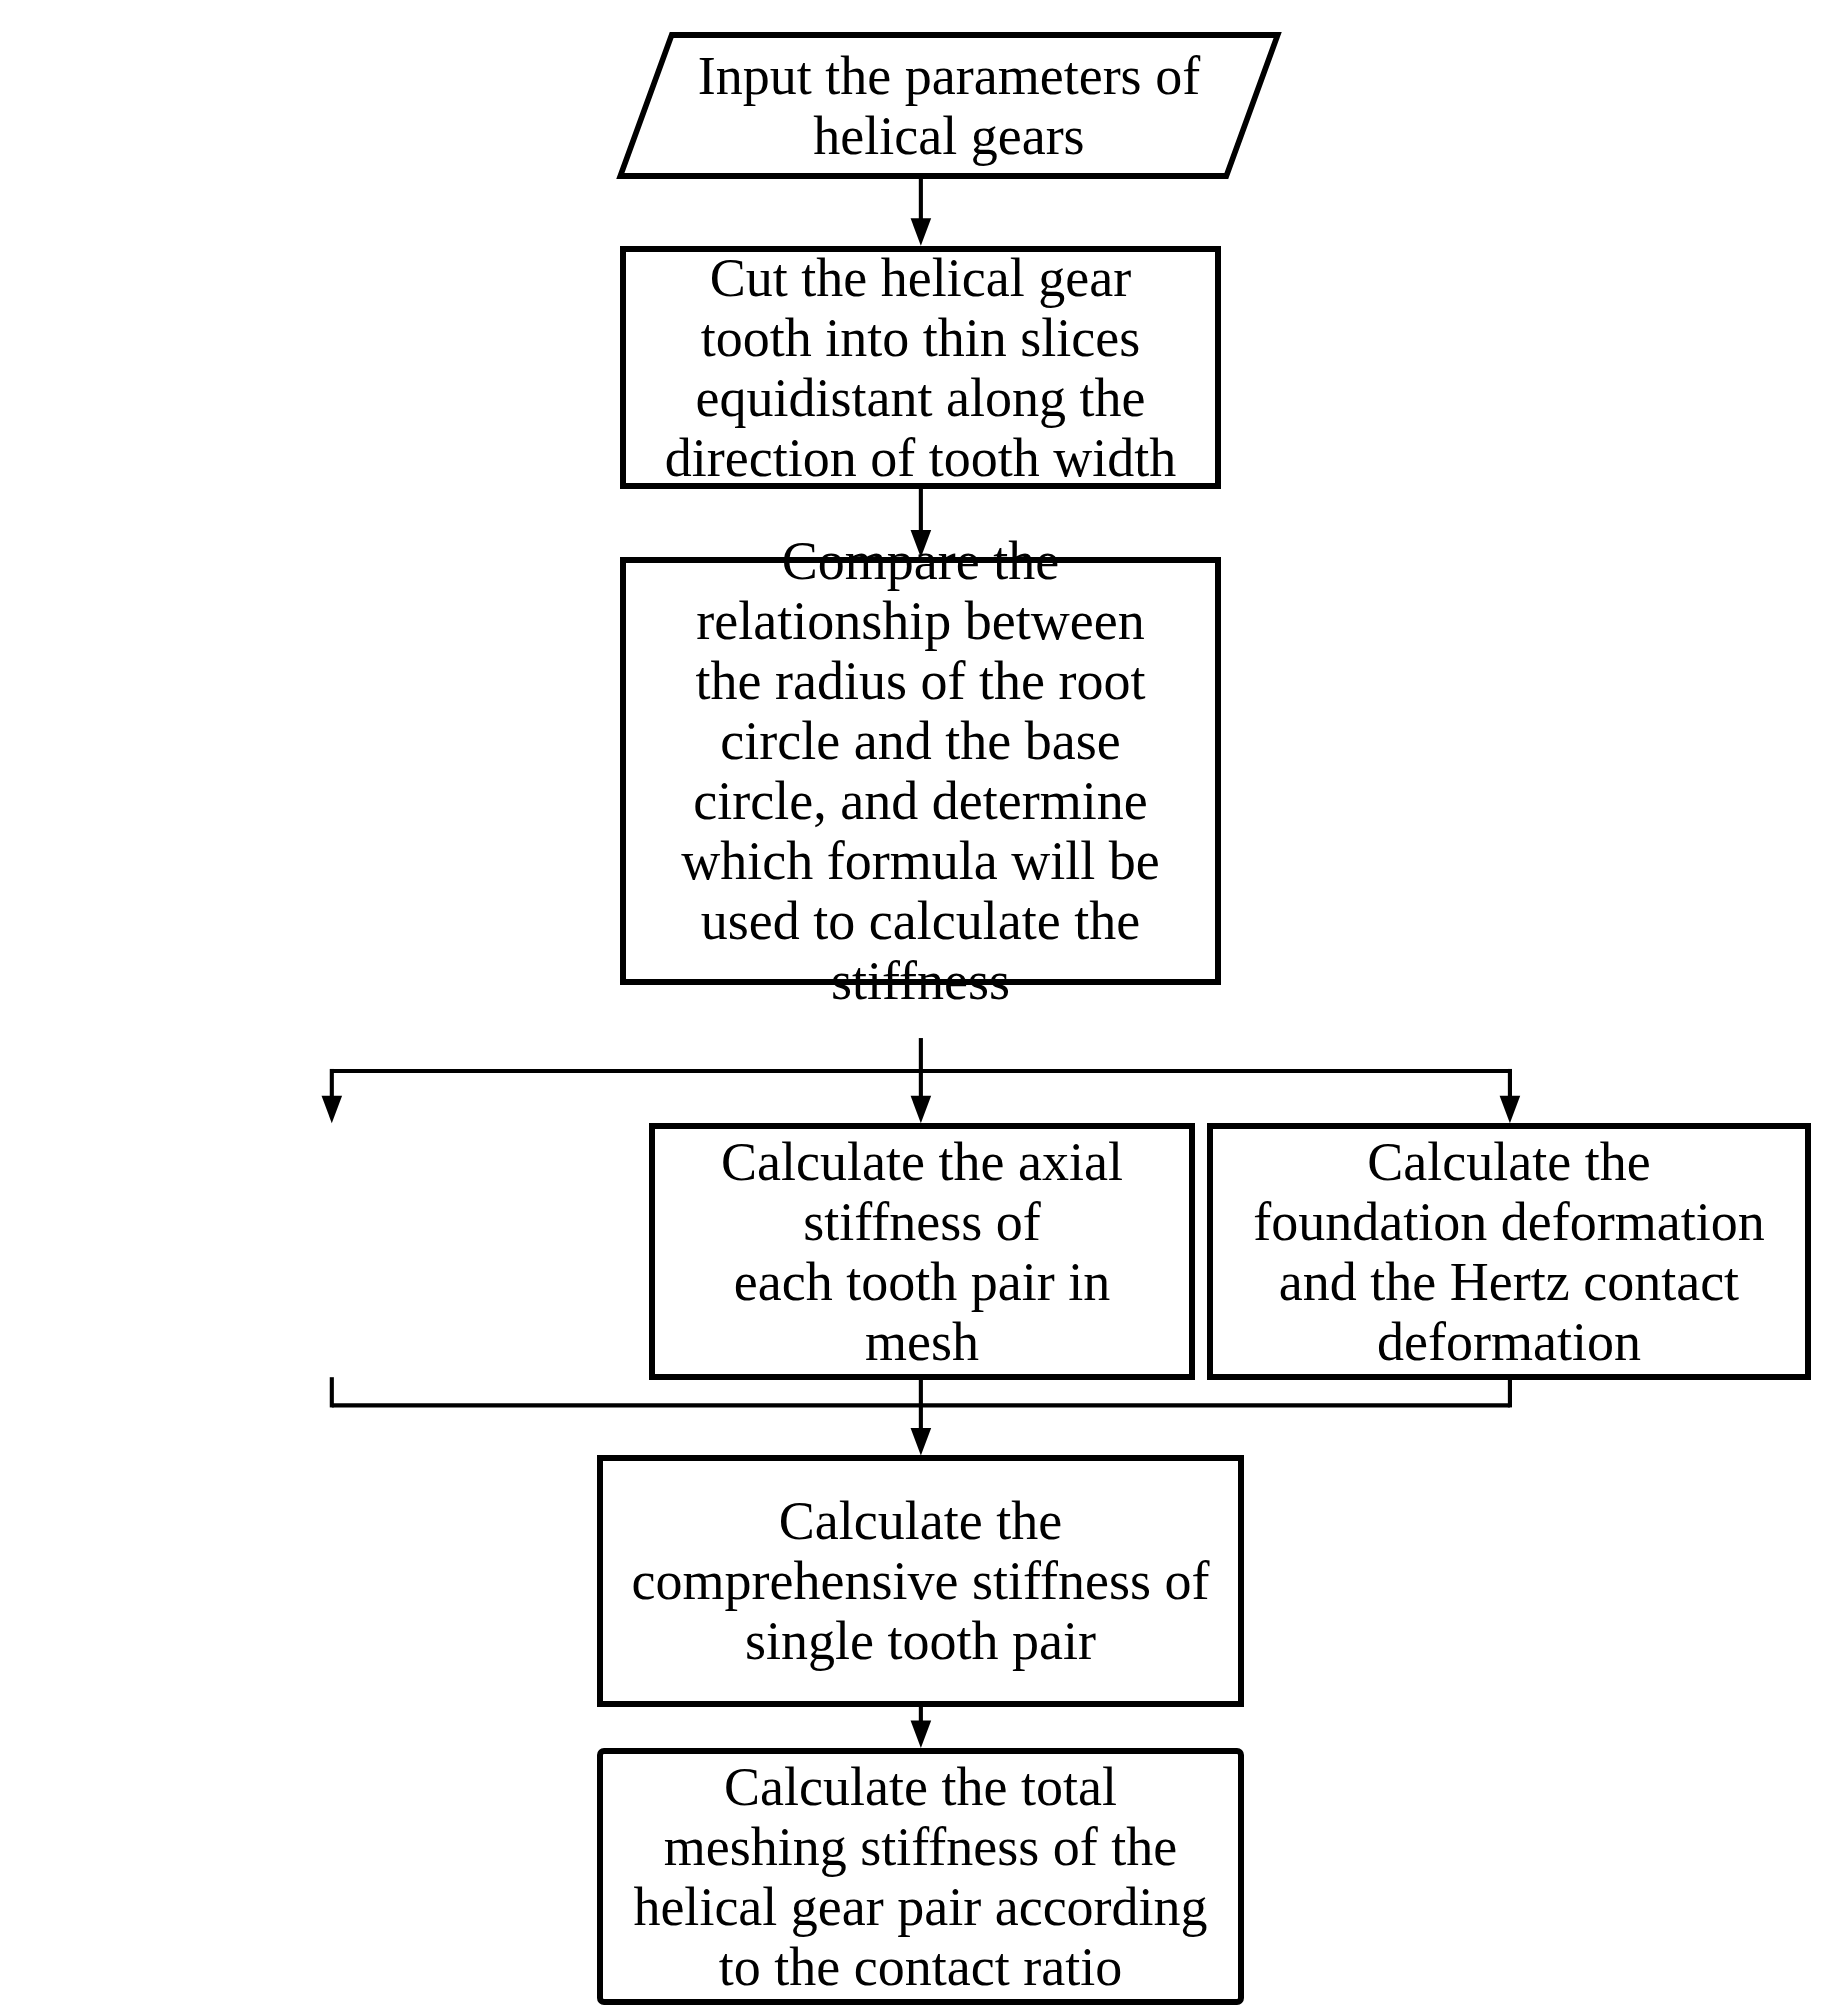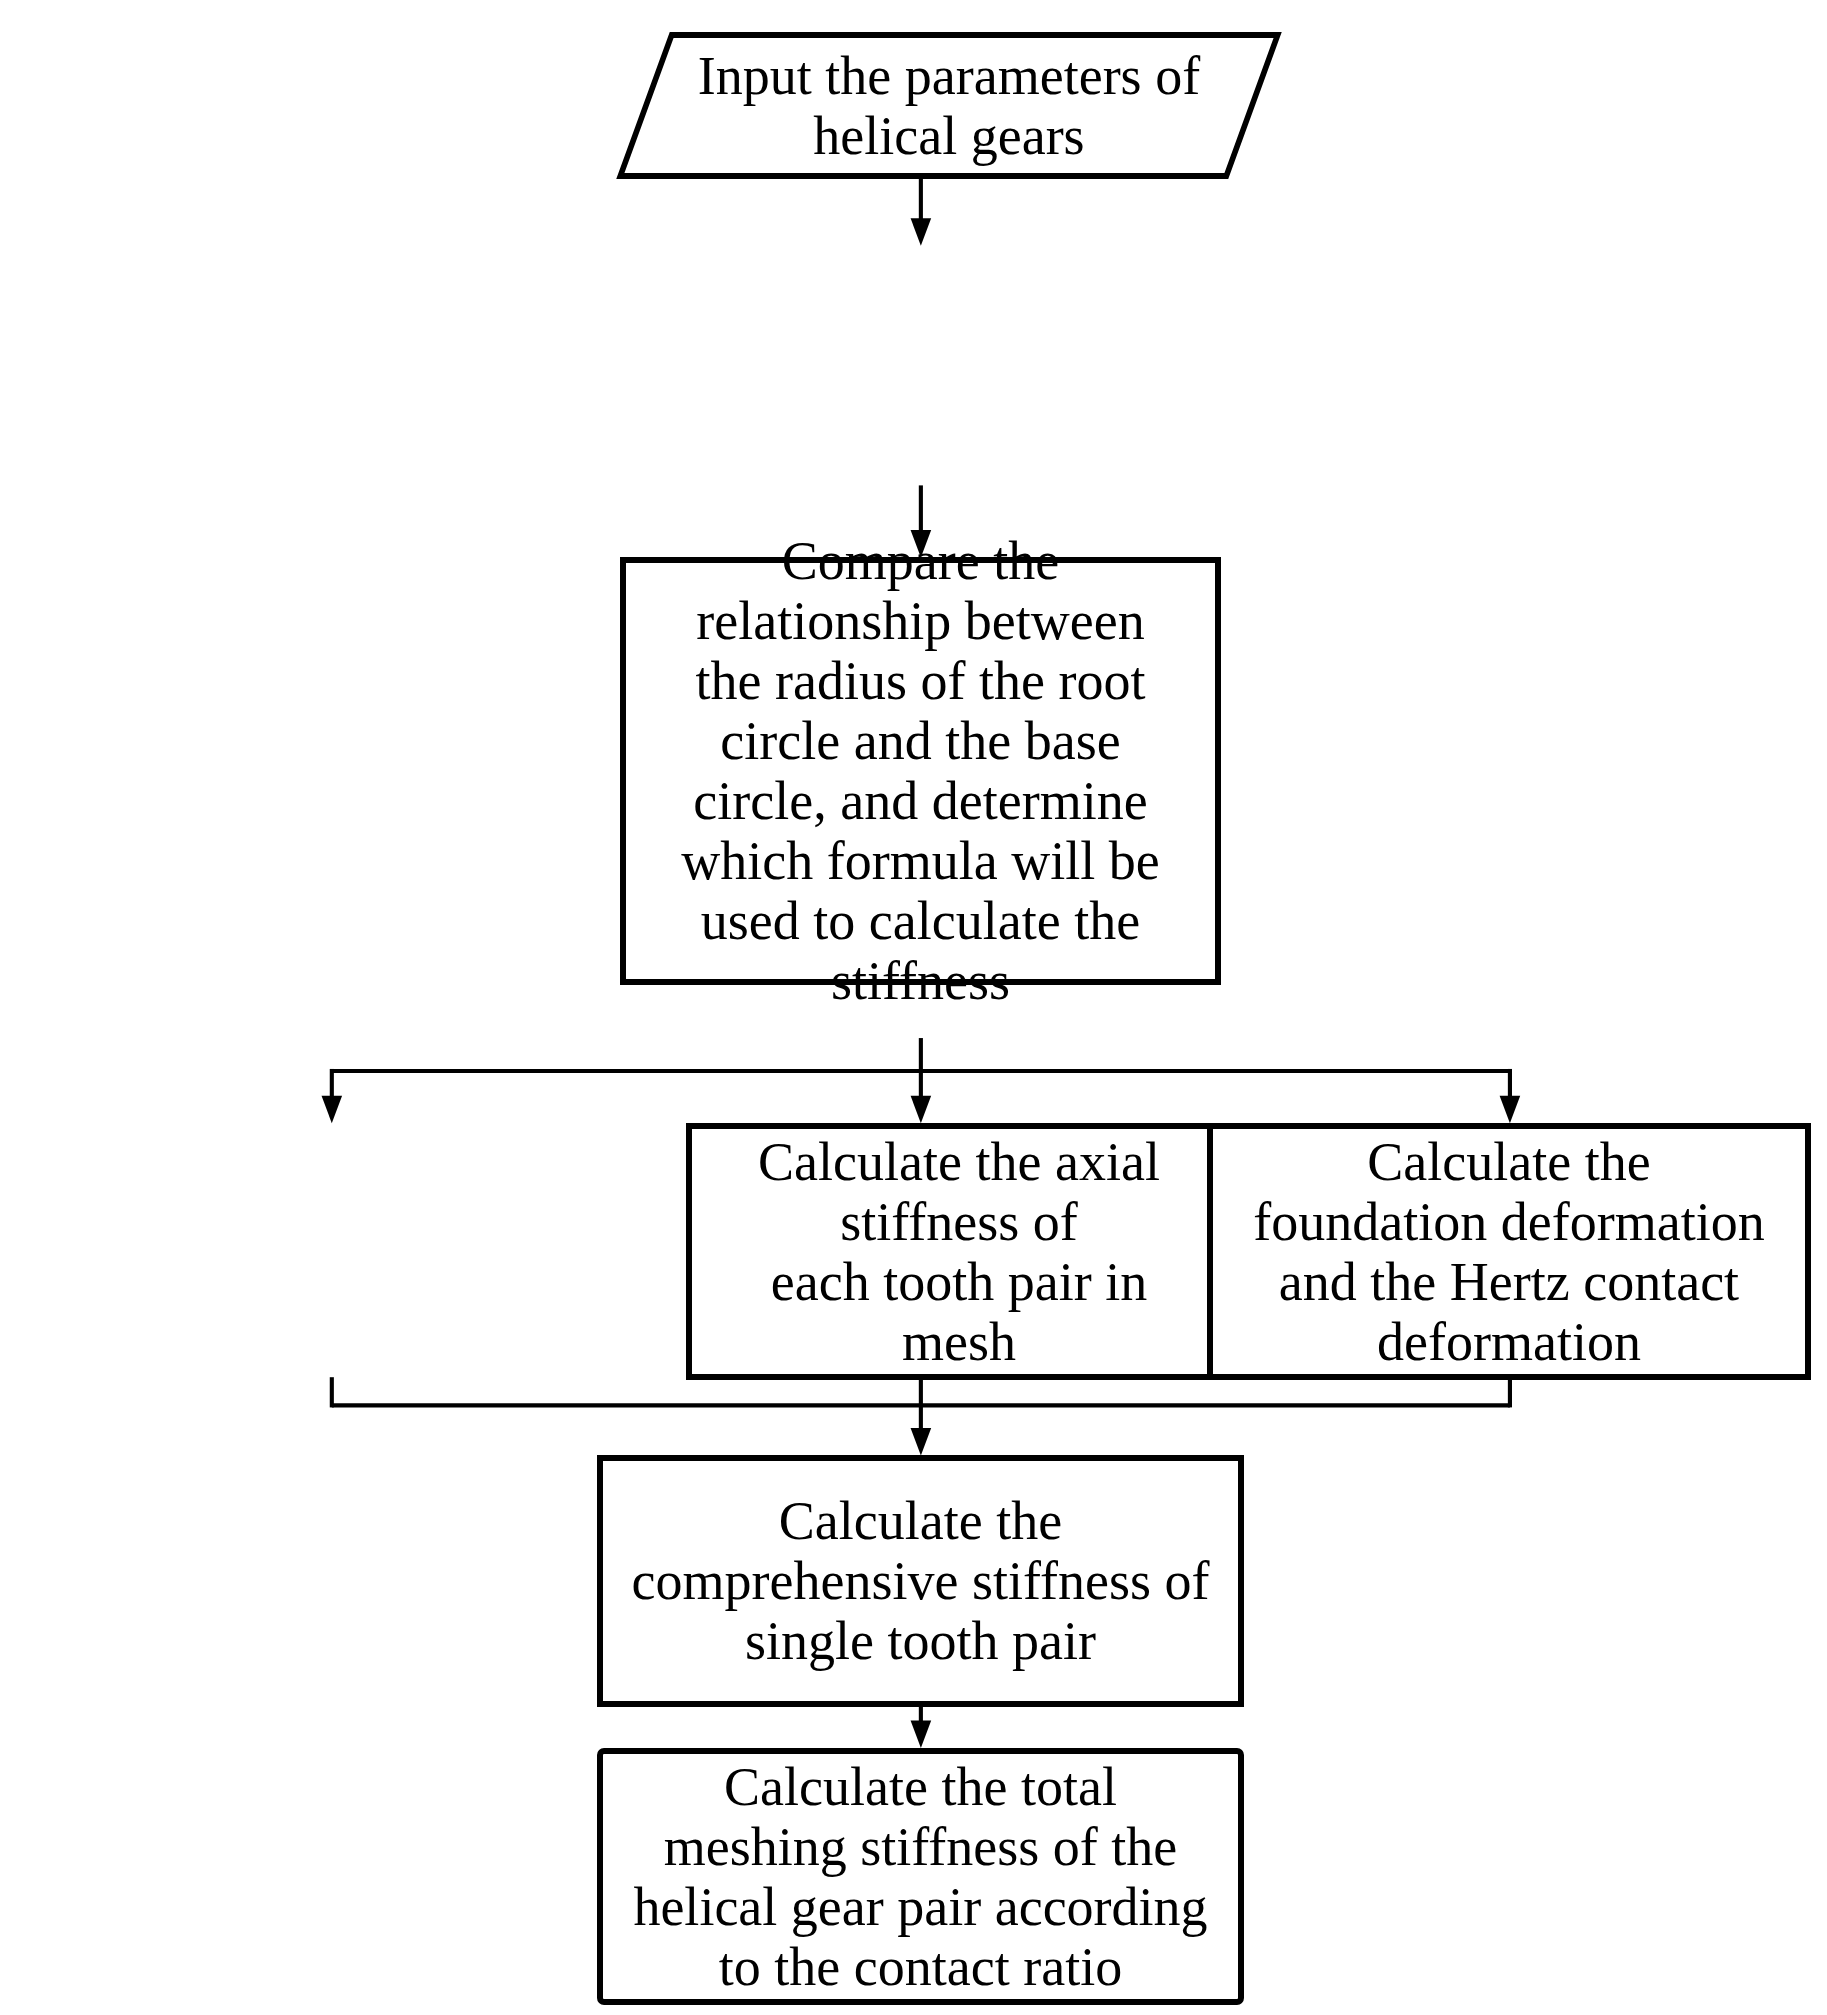--- a/index.html
+++ b/index.html
@@ -39,21 +39,21 @@
     font-size: 54px;
     line-height: 60px;
     color: #000000;
   }
   
   .node-input   { left: 643px; top: 32px;  width: 612px; height: 147px; transform: skewX(-20deg); }
   .node-input .label { transform: skewX(20deg); }
   .node-cut     { left: 620px;  top: 246px;  width: 601px; height: 243px; }
   .node-compare { left: 620px;  top: 557px;  width: 601px; height: 428px; }
   .node-transverse { left: 32px;   top: 1123px; width: 603px; height: 257px; }
-  .node-axial      { left: 686px;  top: 1123px; width: 546px; height: 257px; }
+  .node-axial      { left: 649px;  top: 1123px; width: 546px; height: 257px; }
   .node-foundation { left: 1207px; top: 1123px; width: 604px; height: 257px; }
   .node-comprehensive { left: 597px; top: 1455px; width: 647px; height: 252px; }
   .node-total         { left: 597px; top: 1748px; width: 647px; height: 257px; border-radius: 7px; }
 </style>
 </head>
 <body>
 
 <div class="canvas">
 
   <svg class="connectors" viewBox="0 0 2662 2935" xmlns="http://www.w3.org/2000/svg">
@@ -91,20 +91,26 @@
       <line x1="1341" y1="2483" x2="1341" y2="2510"></line>
       <polygon points="1326,2506 1356,2506 1341,2546"></polygon>
     </g>
   </svg>
 
   <div class="node node-input">
     <span class="label">Input the parameters of
 helical gears</span>
   </div>
 
+  <div class="node node-cut">
+    <span class="label">Cut the helical gear
+tooth into thin slices
+equidistant along the
+direction of tooth width</span>
+  </div>
 
   <div class="node node-compare">
     <span class="label">Compare the
 relationship between
 the radius of the root
 circle and the base
 circle, and determine
 which formula will be
 used to calculate the
 stiffness</span>

